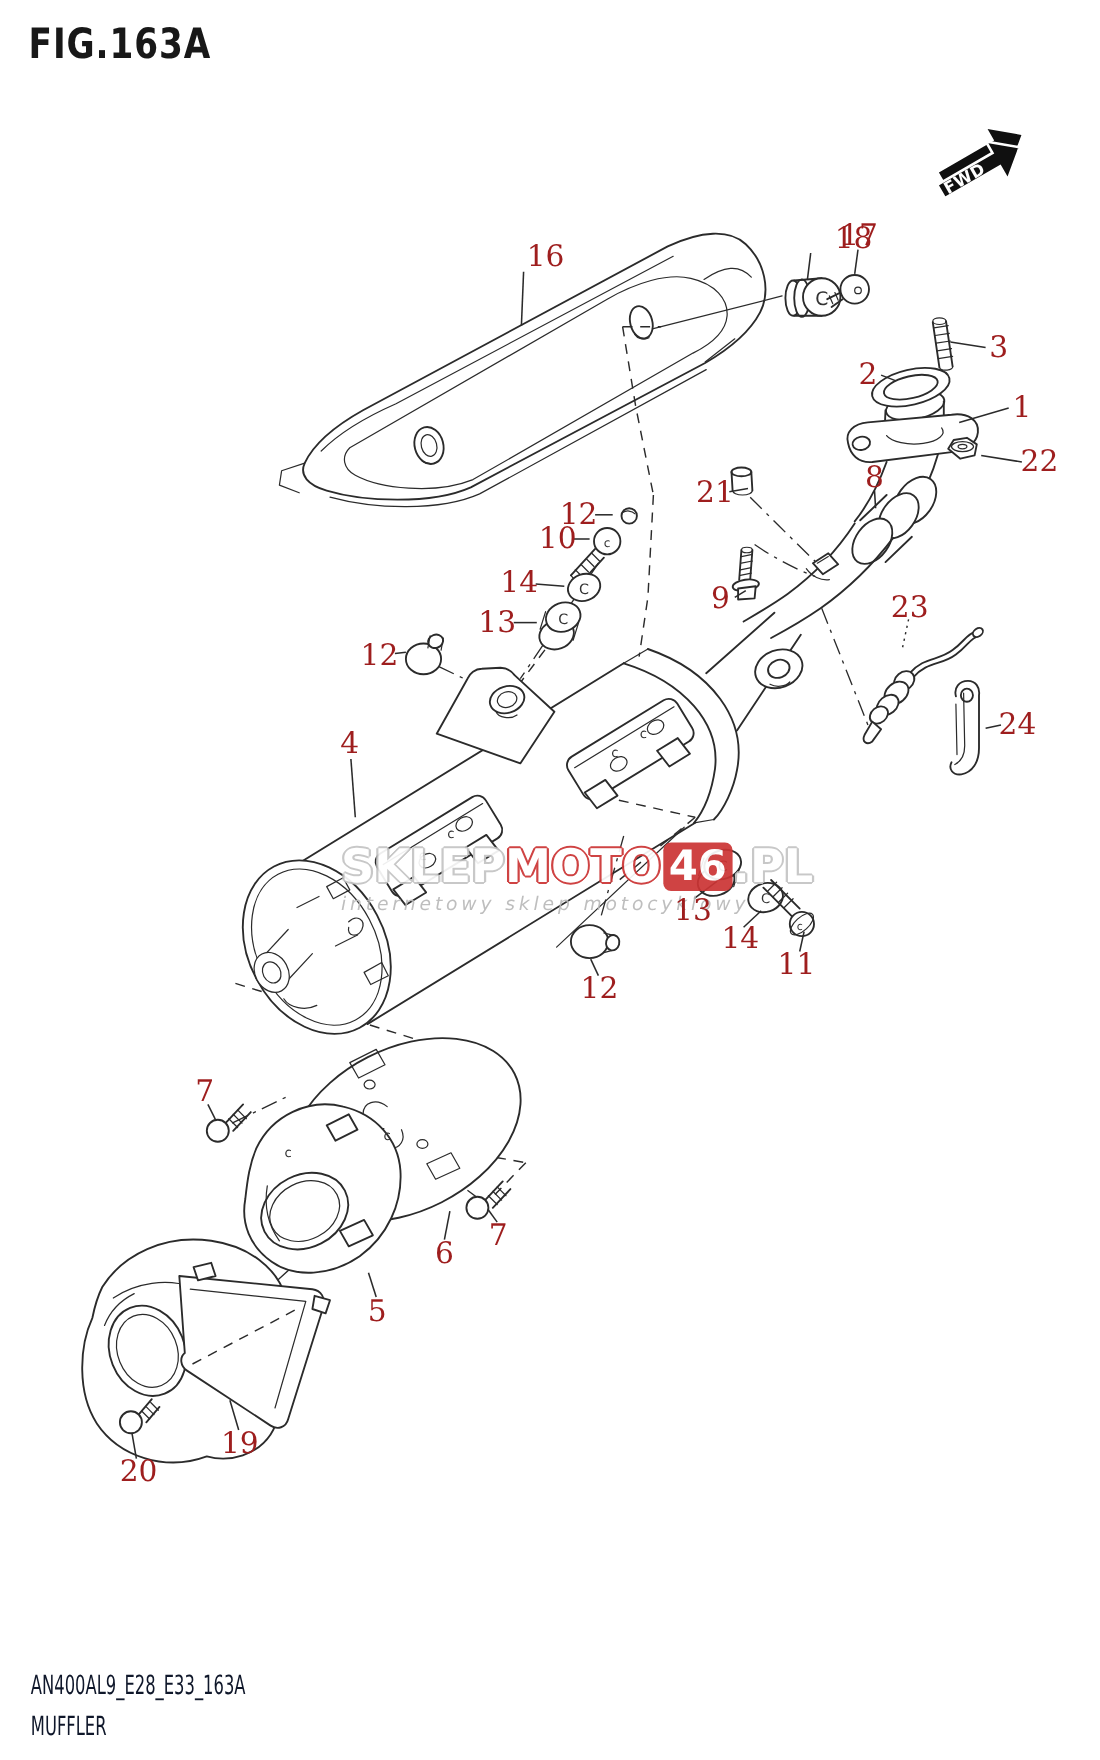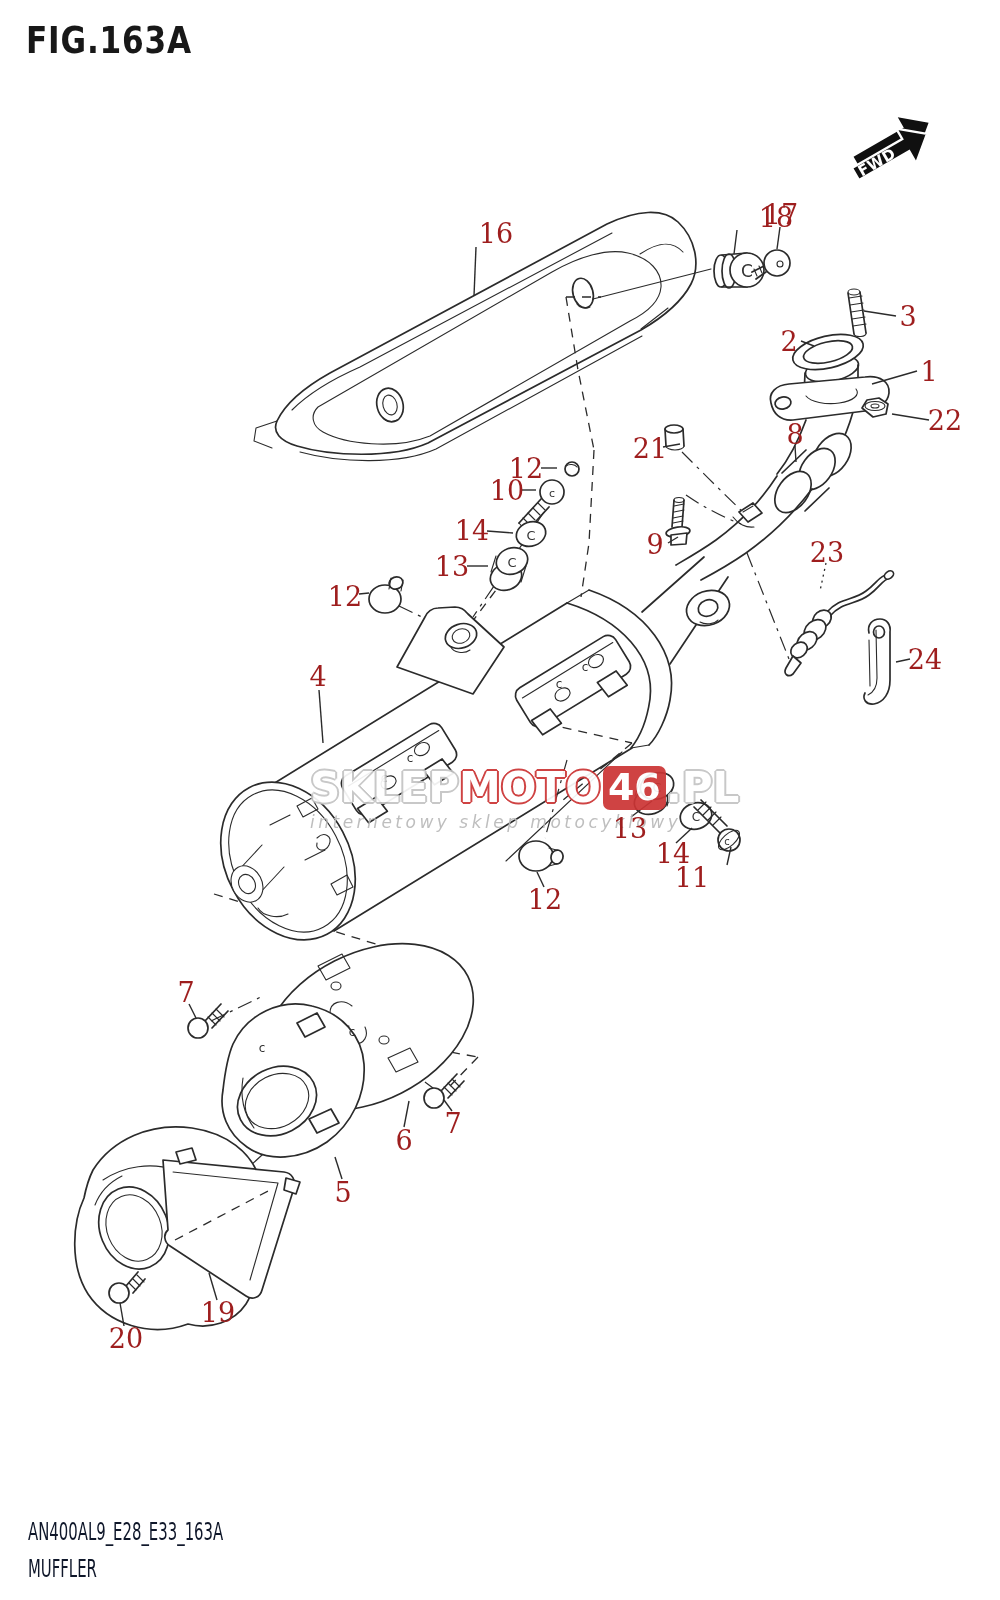--- a/index.html
+++ b/index.html
@@ -396,21 +396,21 @@
       <div class="part-label" style="left: 827px; top: 552px;">23</div>
       <div class="part-label" style="left: 925px; top: 659px;">24</div>
       <div class="part-label" style="left: 526px; top: 468px;">12</div>
       <div class="part-label" style="left: 507px; top: 490px;">10</div>
       <div class="part-label" style="left: 472px; top: 530px;">14</div>
       <div class="part-label" style="left: 452px; top: 566px;">13</div>
       <div class="part-label" style="left: 345px; top: 596px;">12</div>
       <div class="part-label" style="left: 318px; top: 676px;">4</div>
       <div class="part-label" style="left: 630px; top: 828px;">13</div>
       <div class="part-label" style="left: 673px; top: 853px;">14</div>
-      <div class="part-label" style="left: 692px; top: 877px;">11</div>
+      <div class="part-label" style="left: 724px; top: 877px;">11</div>
       <div class="part-label" style="left: 545px; top: 899px;">12</div>
       <div class="part-label" style="left: 186px; top: 992px;">7</div>
       <div class="part-label" style="left: 453px; top: 1123px;">7</div>
       <div class="part-label" style="left: 404px; top: 1140px;">6</div>
       <div class="part-label" style="left: 343px; top: 1192px;">5</div>
       <div class="part-label" style="left: 218px; top: 1312px;">19</div>
       <div class="part-label" style="left: 126px; top: 1338px;">20</div>
     </div>
 
   <div class="footer">

